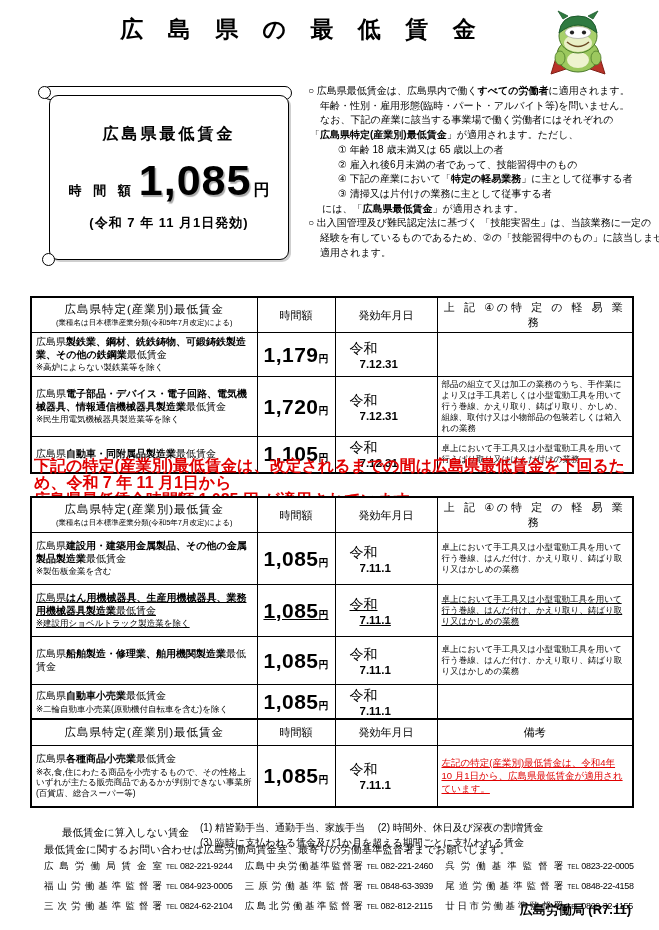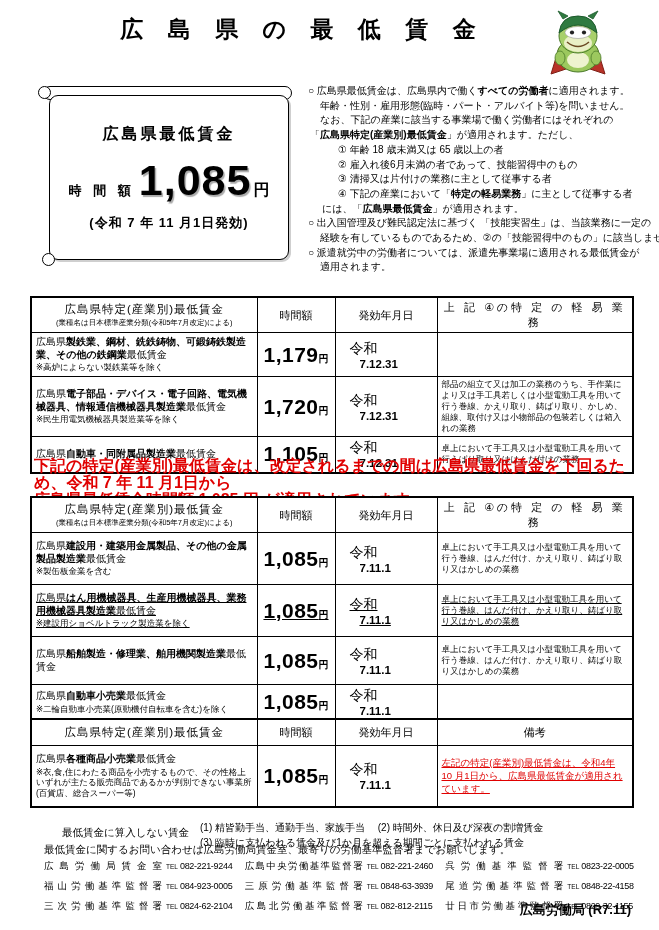--- a/index.html
+++ b/index.html
@@ -129,26 +129,25 @@
   <div class="curl bl"></div>
 </div>
 
 <div id="intro">
   <div class="ln"><span>○ 広島県最低賃金は、広島県内で働く</span><span class="b">すべての労働者</span><span>に適用されます。</span></div>
   <div class="ln ind1">年齢・性別・雇用形態(臨時・パート・アルバイト等)を問いません。</div>
   <div class="ln ind1">なお、下記の産業に該当する事業場で働く労働者にはそれぞれの</div>
   <div class="ln ind4"><span>「</span><span class="b">広島県特定(産業別)最低賃金</span><span>」が適用されます。ただし、</span></div>
   <div class="ln ind2">① 年齢 18 歳未満又は 65 歳以上の者</div>
   <div class="ln ind2">② 雇入れ後6月未満の者であって、技能習得中のもの</div>
+  <div class="ln ind2"><span>④ 下記の産業において「</span><span class="b">特定の軽易業務</span><span>」に主として従事する者</span></div>
   <div class="ln ind2">③ 清掃又は片付けの業務に主として従事する者</div>
-  <div class="ln ind2"><span>④ 下記の産業において「</span><span class="b">特定の軽易業務</span><span>」に主として従事する者</span></div>
   <div class="ln ind3"><span>には、「</span><span class="b">広島県最低賃金</span><span>」が適用されます。</span></div>
   <div class="ln">○ 出入国管理及び難民認定法に基づく 「技能実習生」は、当該業務に一定の</div>
   <div class="ln ind1">経験を有しているものであるため、②の「技能習得中のもの」に該当しません。</div>
-  <div class="ln">○ 派遣就労中の労働者については、派遣先事業場に適用される最低賃金が</div>
   <div class="ln ind1">適用されます。</div>
 </div>
 
 <table class="tbl" id="table1">
   <colgroup>
       <col style="width:226px">
       <col style="width:78px">
       <col style="width:102px">
       <col style="width:196px">
     </colgroup>

